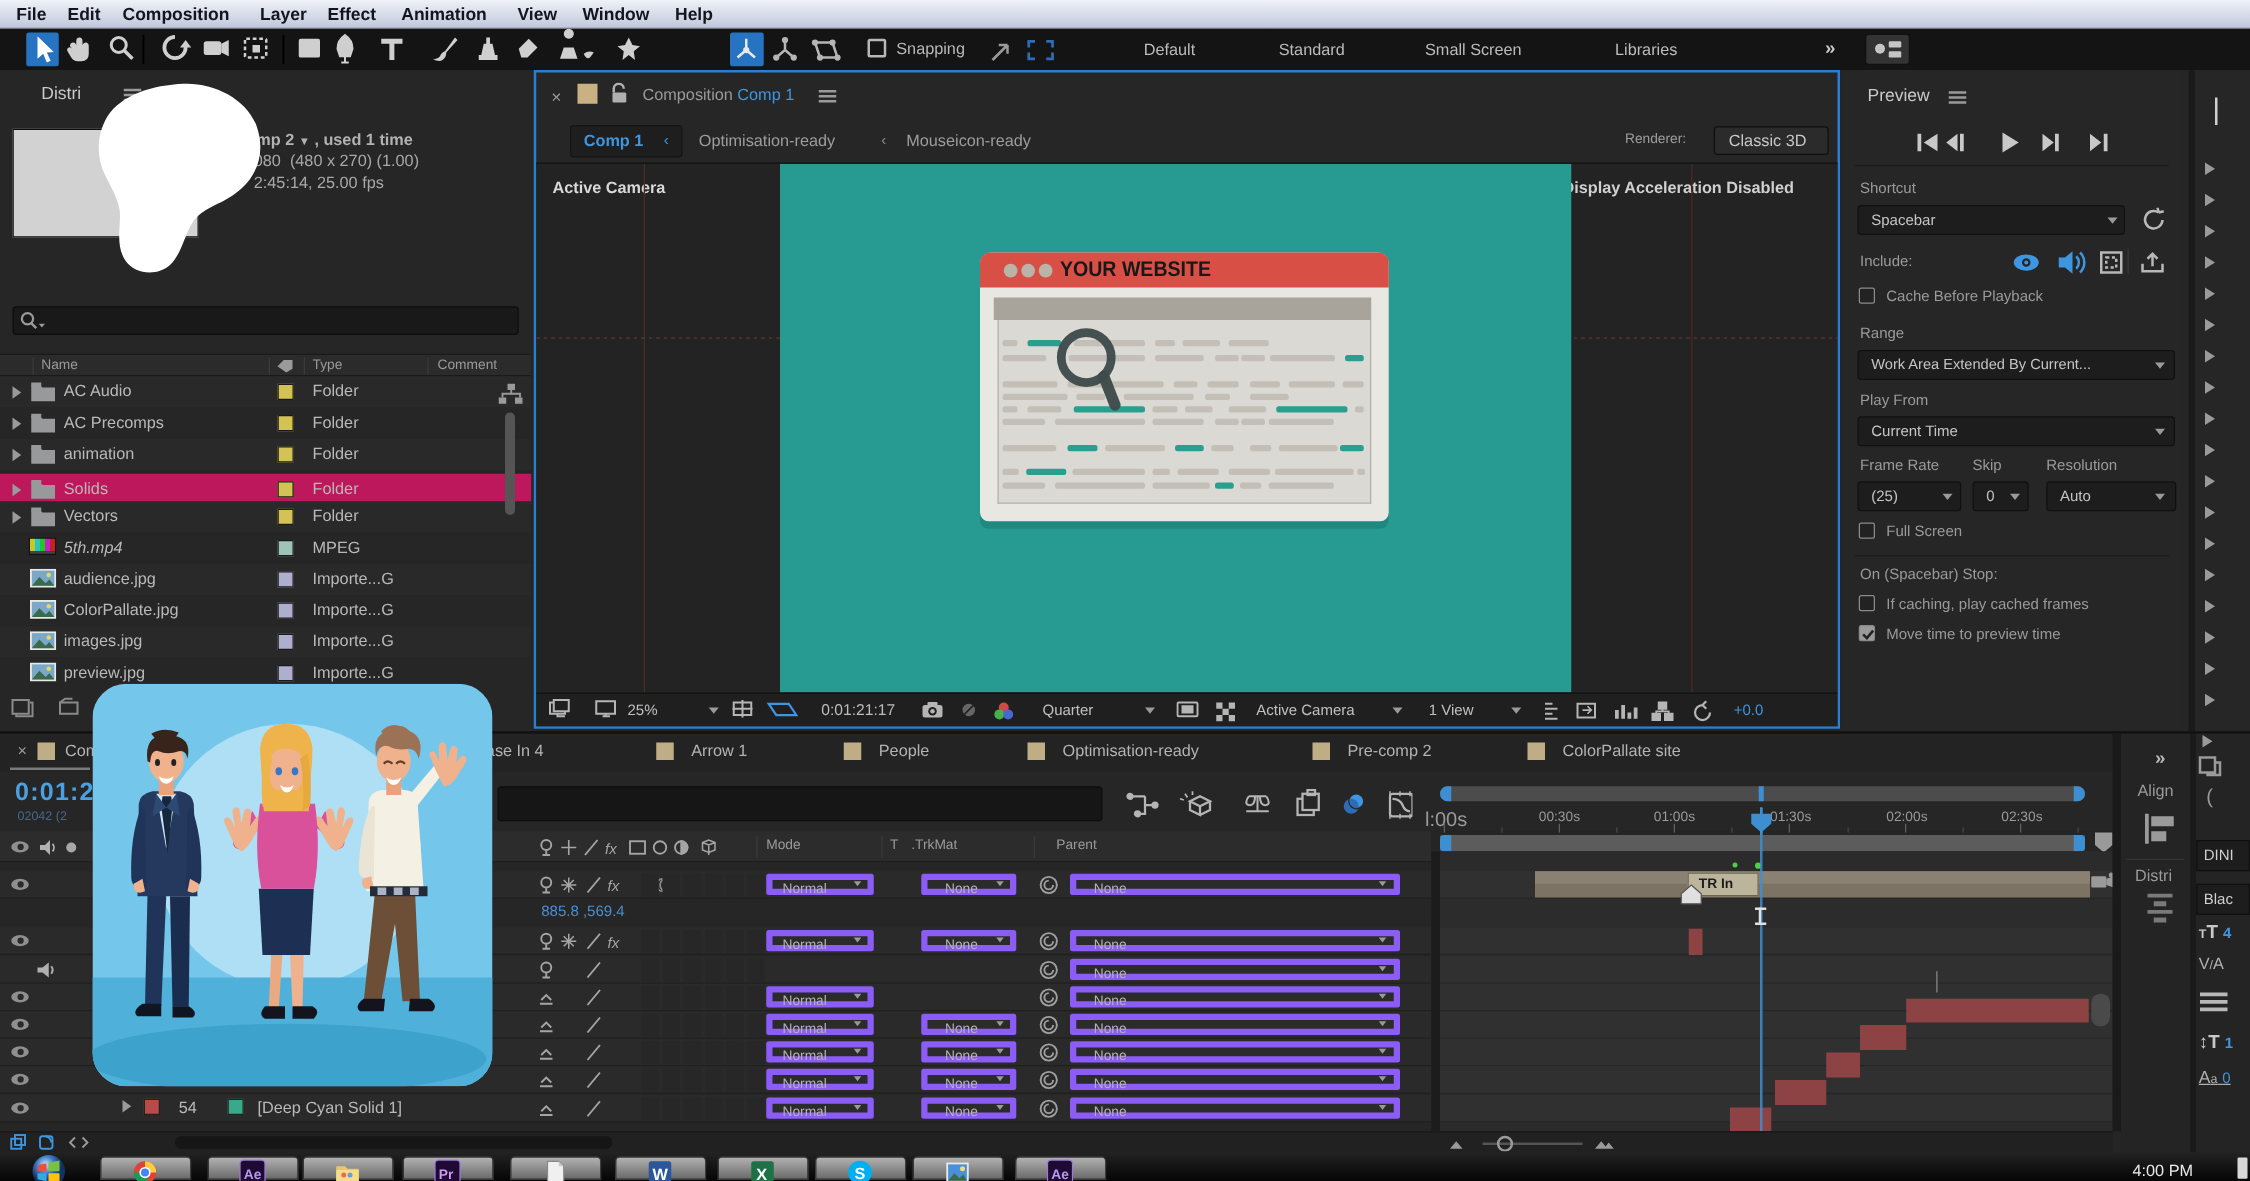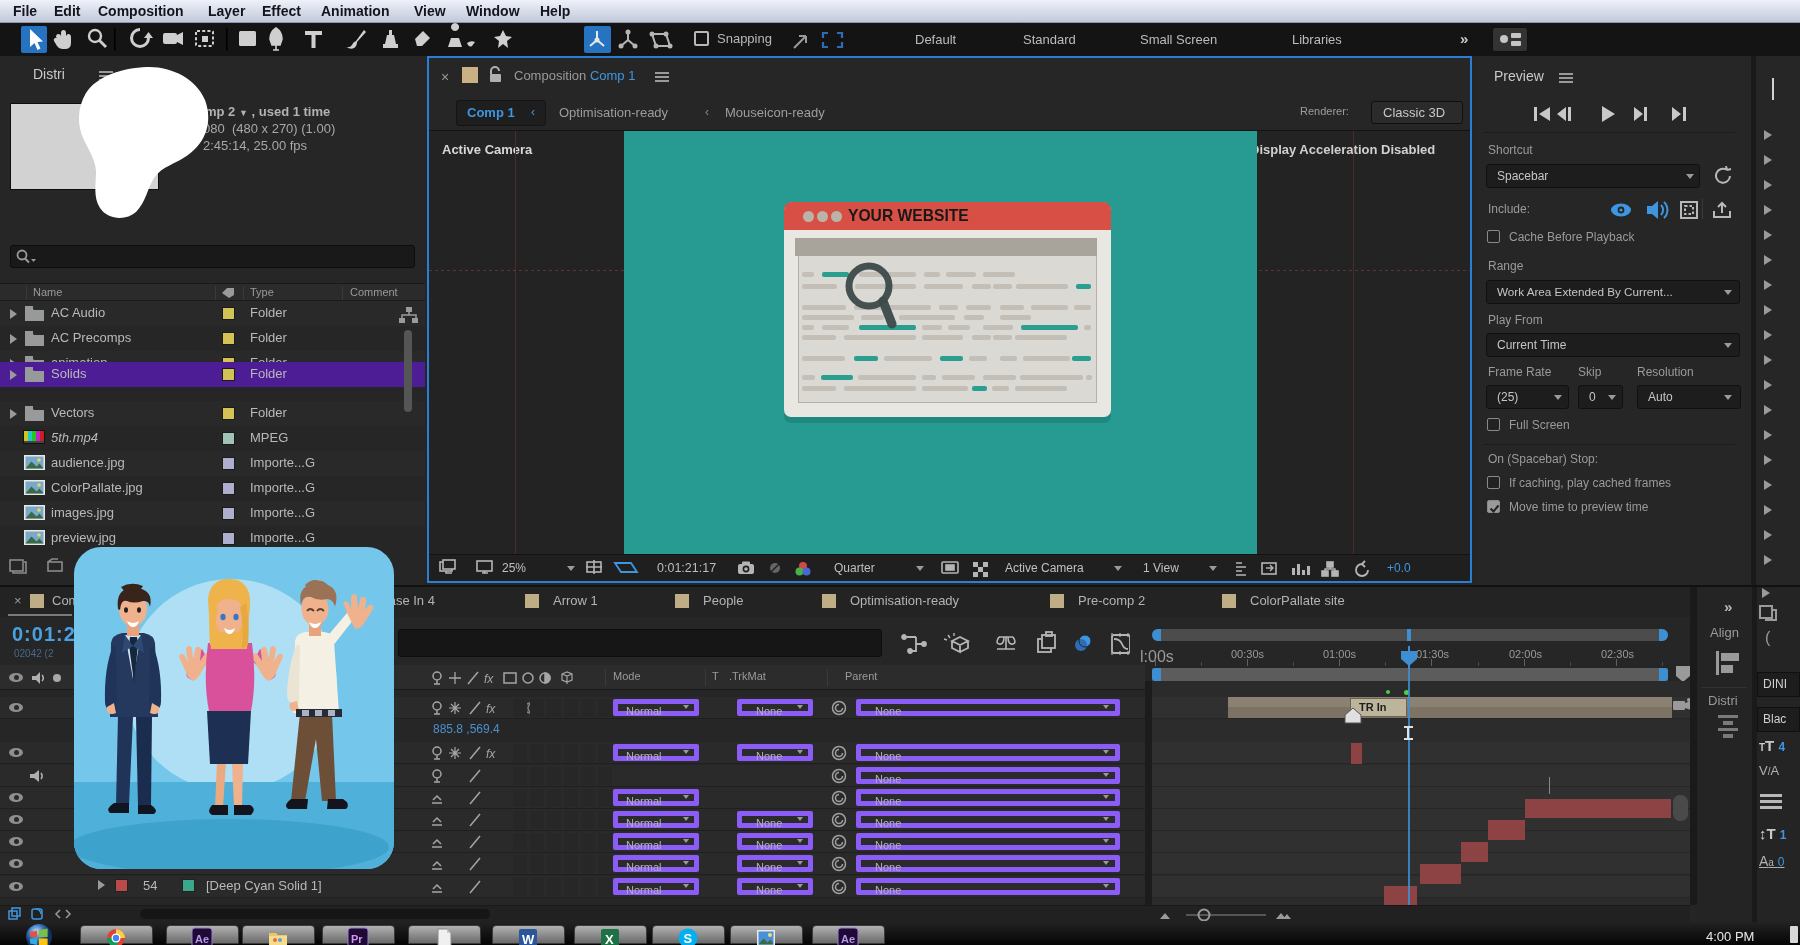--- a/index.html
+++ b/index.html
@@ -154,21 +154,21 @@
 <div class="abs" style="left:0;top:50px;width:425px;height:25px;background:#292929">
 <div class="abs" style="left:10px;top:8px;width:0;height:0;border-top:5px solid transparent;border-bottom:5px solid transparent;border-left:7px solid #9a9a9a"></div>
 <svg class="abs" style="left:24px;top:4px" width="21" height="17" viewBox="0 0 21 17">
             <path d="M1 3 h7 l2 2 h10 v11 h-19 Z" fill="#97999b"></path>
             <rect x="1" y="1" width="8" height="3" fill="#97999b"></rect>
           </svg>
 <span class="tx" style="left:51px;top:4px;font-size:13px;color:#b9b9b9;">animation</span>
 <div class="swatch" style="left:222px;top:6px;background:#d2c354;border:1px solid #1a1a1a"></div>
 <span class="tx" style="left:250px;top:4px;font-size:13px;color:#b9b9b9">Folder</span>
 </div>
-<div class="abs" style="left:0;top:61px;width:425px;height:25px;background:#4c1d95">
+<div class="abs" style="left:0;top:78px;width:425px;height:25px;background:#be185d">
 <div class="abs" style="left:10px;top:8px;width:0;height:0;border-top:5px solid transparent;border-bottom:5px solid transparent;border-left:7px solid #9a9a9a"></div>
 <svg class="abs" style="left:24px;top:4px" width="21" height="17" viewBox="0 0 21 17">
             <path d="M1 3 h7 l2 2 h10 v11 h-19 Z" fill="#97999b"></path>
             <rect x="1" y="1" width="8" height="3" fill="#97999b"></rect>
           </svg>
 <span class="tx" style="left:51px;top:4px;font-size:13px;color:#b9b9b9;">Solids</span>
 <div class="swatch" style="left:222px;top:6px;background:#d2c354;border:1px solid #1a1a1a"></div>
 <span class="tx" style="left:250px;top:4px;font-size:13px;color:#b9b9b9">Folder</span>
 </div>
 <div class="abs" style="left:0;top:100px;width:425px;height:25px;background:#292929">

